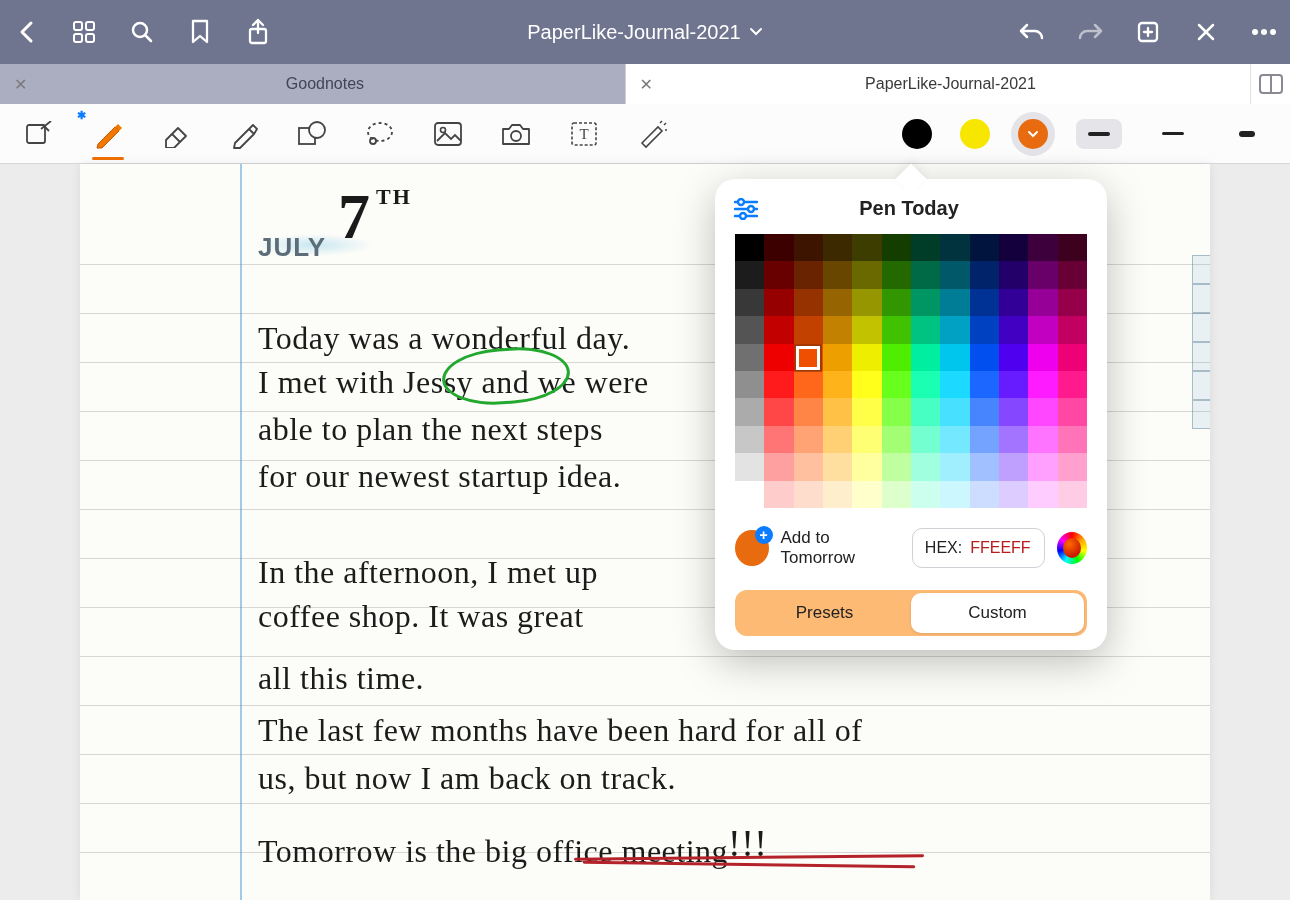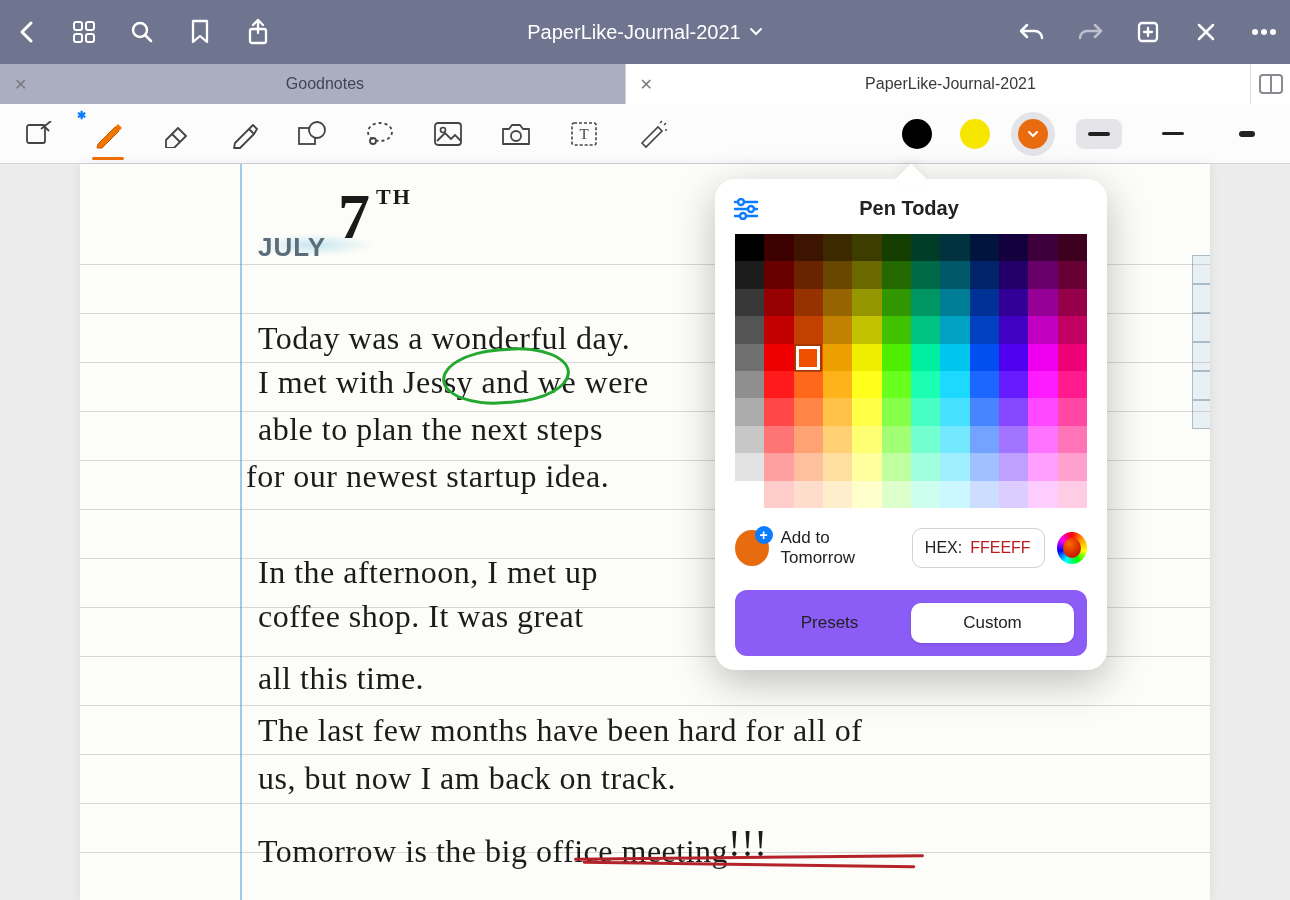--- a/index.html
+++ b/index.html
@@ -279,24 +279,24 @@
   background: conic-gradient(red,orange,yellow,lime,cyan,blue,magenta,red);
   position:relative;
 }
 .color-wheel::after{
   content:""; position:absolute; top:6px;left:6px;right:6px;bottom:6px;
   border-radius:50%;
   background: radial-gradient(circle at 35% 30%, #ff6a00 0%, #cc1b00 70%);
 }
 .seg {
   margin:22px 20px 0 20px;
-  background:#8b5cf6;
+  background:#fdba74;
   border-radius:12px;
   display:flex;
-  padding:13px;
+  padding:3px;
 }
 .seg .opt {
   flex:1; text-align:center;
   padding:10px 0;
   font-size:17px;
   border-radius:10px;
   cursor:pointer;
   color:#222;
 }
 .seg .opt.active { background:#fff; box-shadow:0 1px 3px rgba(0,0,0,0.12);}
@@ -514,21 +514,21 @@
     <div class="date-month">JULY</div>
     <div class="date-day">7</div>
     <div class="date-th">TH</div>
 
     <div class="handwriting" style="top:156px; left:178px">Today was a wonderful day.</div>
     <div class="handwriting" style="top:200px; left:178px">
       <span>I met with </span><span>Jessy</span><span> and we were</span>
     </div>
     <div class="circle-green"></div>
     <div class="handwriting" style="top:247px; left:178px">able to plan the next steps</div>
-    <div class="handwriting" style="top:294px; left:166px">for our newest startup idea.</div>
+    <div class="handwriting" style="top:294px; left:178px">for our newest startup idea.</div>
     <div class="handwriting" style="top:390px; left:178px">In the afternoon, I met up</div>
     <div class="handwriting" style="top:434px; left:178px">coffee shop. It was great</div>
     <div class="handwriting" style="top:496px; left:178px">all this time.</div>
     <div class="handwriting" style="top:548px; left:178px;">The last few months have been hard for all of</div>
     <div class="handwriting" style="top:596px; left:178px">us, but now I am back on track.</div>
     <div class="handwriting" style="top:663px; left:178px">
       <span>Tomorrow is the </span><span style="text-decoration:none">big office meeting</span><span style="font-size:38px; position:relative; top:-6px">!!!</span>
     </div>
     <div class="underline-red"></div>
   </div>

